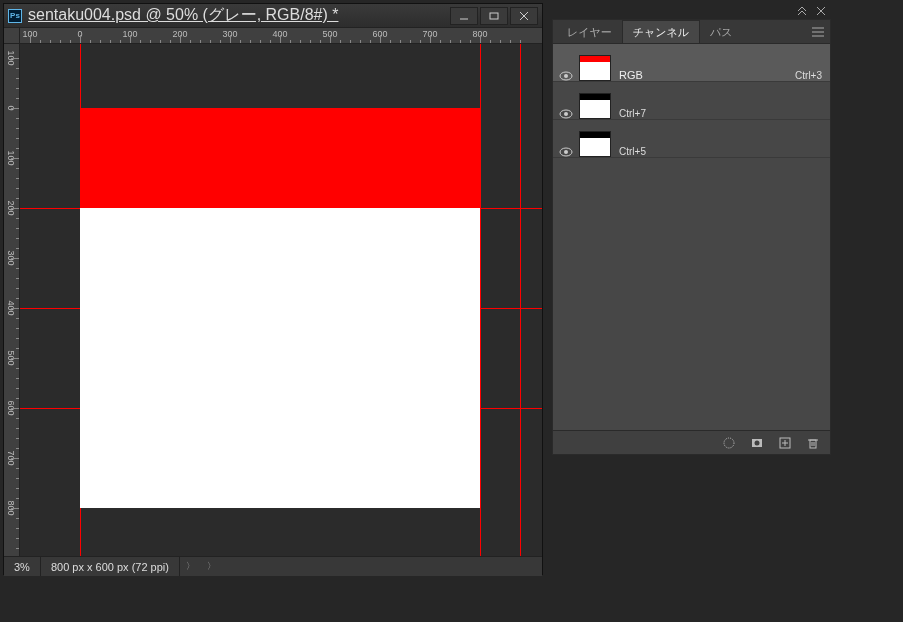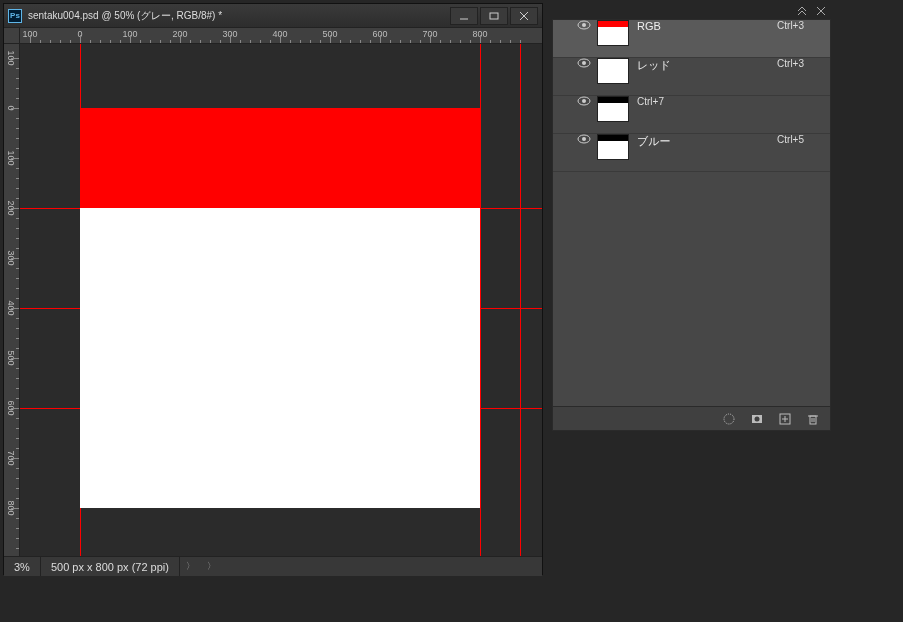--- a/index.html
+++ b/index.html
@@ -37,21 +37,21 @@
     background: #001d33;
     border: 1px solid #5fb6e8;
     color: #5fb6e8;
     font-size: 8px;
     font-weight: bold;
     display: flex;
     align-items: center;
     justify-content: center;
     margin-right: 6px;
   }
-  .doc-title { flex: 1; color: #ddd; font-size: 10px; }
+  .doc-title { flex: 1; color: #ddd; font-size: 16px; text-decoration: underline; }
   .winbtns { display: flex; gap: 2px; }
   .winbtn {
     width: 28px; height: 18px;
     display: flex; align-items: center; justify-content: center;
     color: #ccc; font-size: 10px;
     background: #3a3a3a;
     border: 1px solid #222;
   }
   .winbtn svg { width: 10px; height: 10px; }
 
@@ -163,24 +163,24 @@
     color: #eee;
     border-top: 1px solid #2a2a2a;
     border-left: 1px solid #2a2a2a;
     border-right: 1px solid #2a2a2a;
   }
   .panel-body {
     min-height: 386px;
   }
   .channel-row {
     display: flex;
-    align-items: flex-start;
+    align-items: flex-end;
     height: 38px;
     border-bottom: 1px solid #3a3a3a;
-    padding: 0 22px;
+    padding: 0 4px;
   }
   .channel-row.selected { background: #5a5a5a; }
   .channel-row:not(.selected) { background: #474747; }
   .eye { width: 18px; display:flex; justify-content:center; color:#ccc; }
   .thumb {
     width: 32px; height: 26px;
     border: 1px solid #222;
     margin: 0 8px 0 4px;
     background: #fff;
     position: relative;
@@ -373,21 +373,21 @@
       <div class="guide-h" style="top:364px"></div>
 
       <div class="canvas">
         <div class="redband"></div>
       </div>
     </div>
   </div>
 
   <div class="statusbar">
     <div class="status-seg">3%</div>
-    <div class="status-seg">500 px x 800 px (72 ppi)</div>
+    <div class="status-seg">800 px x 600 px (72 ppi)</div>
     <div class="status-chev">〉</div>
     <div class="status-chev">〉</div>
   </div>
 </div>
 
 <div class="panel-stack">
   <div class="panel-topbar">
     <span class="icon">
       <svg viewBox="0 0 12 12">
           <path d="M2 3 L6 7 L2 11 M6 3 L10 7 L6 11" fill="none" stroke="#aaa" stroke-width="1" transform="rotate(-90 6 6)"></path>
@@ -395,20 +395,33 @@
     </span>
     <span class="icon">
       <svg viewBox="0 0 12 12">
           <line x1="2" y1="2" x2="10" y2="10" stroke="#aaa"></line>
           <line x1="10" y1="2" x2="2" y2="10" stroke="#aaa"></line>
         </svg>
     </span>
   </div>
 
   <div class="panel">
+    <div class="panel-tabs">
+      <div class="panel-tab">レイヤー</div>
+      <div class="panel-tab active">チャンネル</div>
+      <div class="panel-tab">パス</div>
+      <div style="flex:1"></div>
+      <div style="padding:4px 6px">
+        <svg width="12" height="10" viewBox="0 0 12 10">
+            <line x1="0" y1="1" x2="12" y2="1" stroke="#aaa"></line>
+            <line x1="0" y1="5" x2="12" y2="5" stroke="#aaa"></line>
+            <line x1="0" y1="9" x2="12" y2="9" stroke="#aaa"></line>
+          </svg>
+      </div>
+    </div>
 
     <div class="panel-body" id="channel-list">
         <div class="channel-row selected">
           <div class="eye">
             <svg width="14" height="10" viewBox="0 0 14 10">
               <ellipse cx="7" cy="5" rx="6" ry="4" fill="none" stroke="#ccc"></ellipse>
               <circle cx="7" cy="5" r="2" fill="#ccc"></circle>
             </svg>
           </div>
           <div class="thumb">
@@ -418,48 +431,34 @@
           <div class="ch-short">Ctrl+3</div>
         </div>
         <div class="channel-row">
           <div class="eye">
             <svg width="14" height="10" viewBox="0 0 14 10">
               <ellipse cx="7" cy="5" rx="6" ry="4" fill="none" stroke="#ccc"></ellipse>
               <circle cx="7" cy="5" r="2" fill="#ccc"></circle>
             </svg>
           </div>
           <div class="thumb">
-            <div class="tb-top" style="background: rgb(255, 255, 255);"></div>
-          </div>
-          <div class="ch-name">レッド</div>
-          <div class="ch-short">Ctrl+3</div>
+            <div class="tb-top" style="background: rgb(0, 0, 0);"></div>
+          </div>
+          <div class="ch-short">Ctrl+7</div>
         </div>
         <div class="channel-row">
           <div class="eye">
             <svg width="14" height="10" viewBox="0 0 14 10">
               <ellipse cx="7" cy="5" rx="6" ry="4" fill="none" stroke="#ccc"></ellipse>
               <circle cx="7" cy="5" r="2" fill="#ccc"></circle>
             </svg>
           </div>
           <div class="thumb">
             <div class="tb-top" style="background: rgb(0, 0, 0);"></div>
           </div>
-          <div class="ch-short">Ctrl+7</div>
-        </div>
-        <div class="channel-row">
-          <div class="eye">
-            <svg width="14" height="10" viewBox="0 0 14 10">
-              <ellipse cx="7" cy="5" rx="6" ry="4" fill="none" stroke="#ccc"></ellipse>
-              <circle cx="7" cy="5" r="2" fill="#ccc"></circle>
-            </svg>
-          </div>
-          <div class="thumb">
-            <div class="tb-top" style="background: rgb(0, 0, 0);"></div>
-          </div>
-          <div class="ch-name">ブルー</div>
           <div class="ch-short">Ctrl+5</div>
         </div>
       </div>
 
     <div class="panel-footer">
       <div class="btn">
         <svg viewBox="0 0 14 14">
             <circle cx="7" cy="7" r="5" fill="none" stroke="#bbb" stroke-dasharray="1,1"></circle>
           </svg>
       </div>

